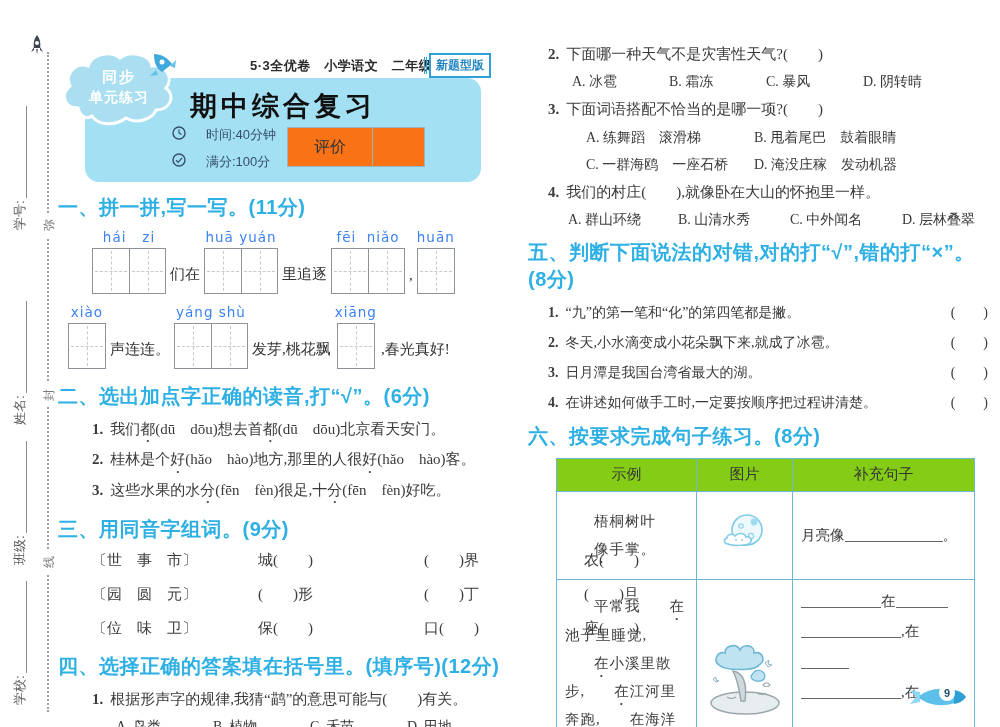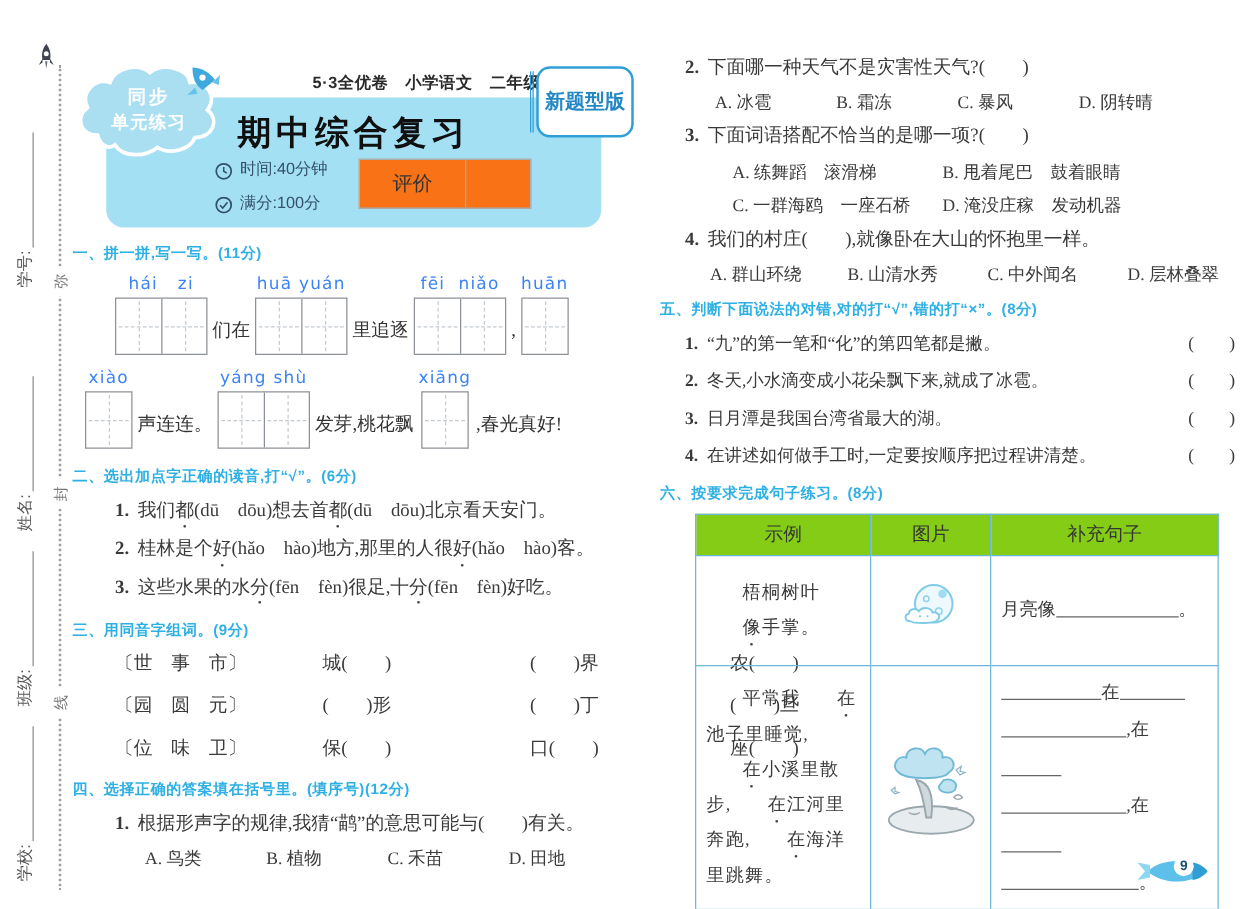--- a/index.html
+++ b/index.html
@@ -17,48 +17,48 @@
          background:#fff; color:#777; font-size:12px; text-align:center; line-height:22px;
          font-family:"Liberation Sans", sans-serif; }
   .corner-rocket { position:absolute; left:26px; top:34px; }
 
   
   .hdr-panel { position:absolute; left:85px; top:78px; width:396px; height:104px;
          background:#a4e0f3; border-radius:14px; }
   .hdr-series { position:absolute; left:250px; top:57px; font-family:"Liberation Sans", sans-serif;
          font-size:13px; font-weight:bold; color:#2b2b2b; letter-spacing:.5px; }
   .hdr-badge { position:absolute; left:429px; top:53px; background:#fff; border:2px solid #2f9fd6;
-         border-radius:11px; padding:16px 5px; font-family:"Liberation Sans", sans-serif;
-         font-size:16px; font-weight:bold; color:#2387c4; }
+         border-radius:0; padding:2px 5px; font-family:"Liberation Sans", sans-serif;
+         font-size:12px; font-weight:bold; color:#2387c4; }
   .hdr-badge::before { content:""; position:absolute; left:-7px; top:2px; bottom:2px;
          border-left:3px double #2f9fd6; }
   .hdr-title { position:absolute; left:85px; top:88px; width:396px; text-align:center;
          font-family:"Liberation Sans", sans-serif; font-size:27px; font-weight:bold;
          color:#101010; letter-spacing:4px; }
   .hdr-meta { position:absolute; left:172px; top:126px; font-family:"Liberation Sans", sans-serif;
          font-size:13px; color:#34506b; }
-  .hdr-meta .mrow { display:flex; align-items:flex-end; gap:6px; margin-bottom:9px; }
+  .hdr-meta .mrow { display:flex; align-items:flex-start; gap:20px; margin-bottom:9px; }
   .eval-box { position:absolute; left:287px; top:127px; width:138px; height:40px; background:#f97316;
          border:1px solid #9db3bd; display:flex; }
   .eval-box .ecell1 { width:85px; border-right:1px solid #9db3bd; display:flex; align-items:center;
          justify-content:center; font-size:16px; color:#333; }
   .eval-box .ecell2 { flex:1; }
 
   
   .cloud { position:absolute; left:58px; top:46px; width:122px; height:92px; }
   .cloud-txt { position:absolute; width:100%; text-align:center; color:#fff;
          font-family:"Liberation Sans", sans-serif; font-weight:bold; }
   .cl1 { top:22px; font-size:15px; letter-spacing:2px; }
   .cl2 { top:43px; font-size:14px; letter-spacing:1px; }
 
   
   .col-left  { position:absolute; left:58px;  top:194px; width:444px; }
   .col-right { position:absolute; left:528px; top:36px;  width:460px; }
 
-  .shead { font-family:"Liberation Sans", sans-serif; font-weight:bold; font-size:12px;
+  .shead { font-family:"Liberation Sans", sans-serif; font-weight:bold; font-size:20px;
          color:#2fb0e4; letter-spacing:.5px; margin-bottom:8px; }
   .qline { font-size:15px; line-height:1.55; margin:7px 0 7px 34px; }
   .qnum  { font-weight:bold; margin-right:7px; }
   .opts  { display:grid; margin-left:58px; font-size:14px; margin-top:2px; margin-bottom:6px; }
   .opts4 { grid-template-columns:97px 97px 97px 97px; }
   .opts4w{ grid-template-columns:110px 112px 112px 110px; }
   .opts2 { grid-template-columns:168px auto; row-gap:9px; }
 
   
   .prow { display:flex; align-items:flex-end; margin-left:34px; margin-bottom:10px; }

